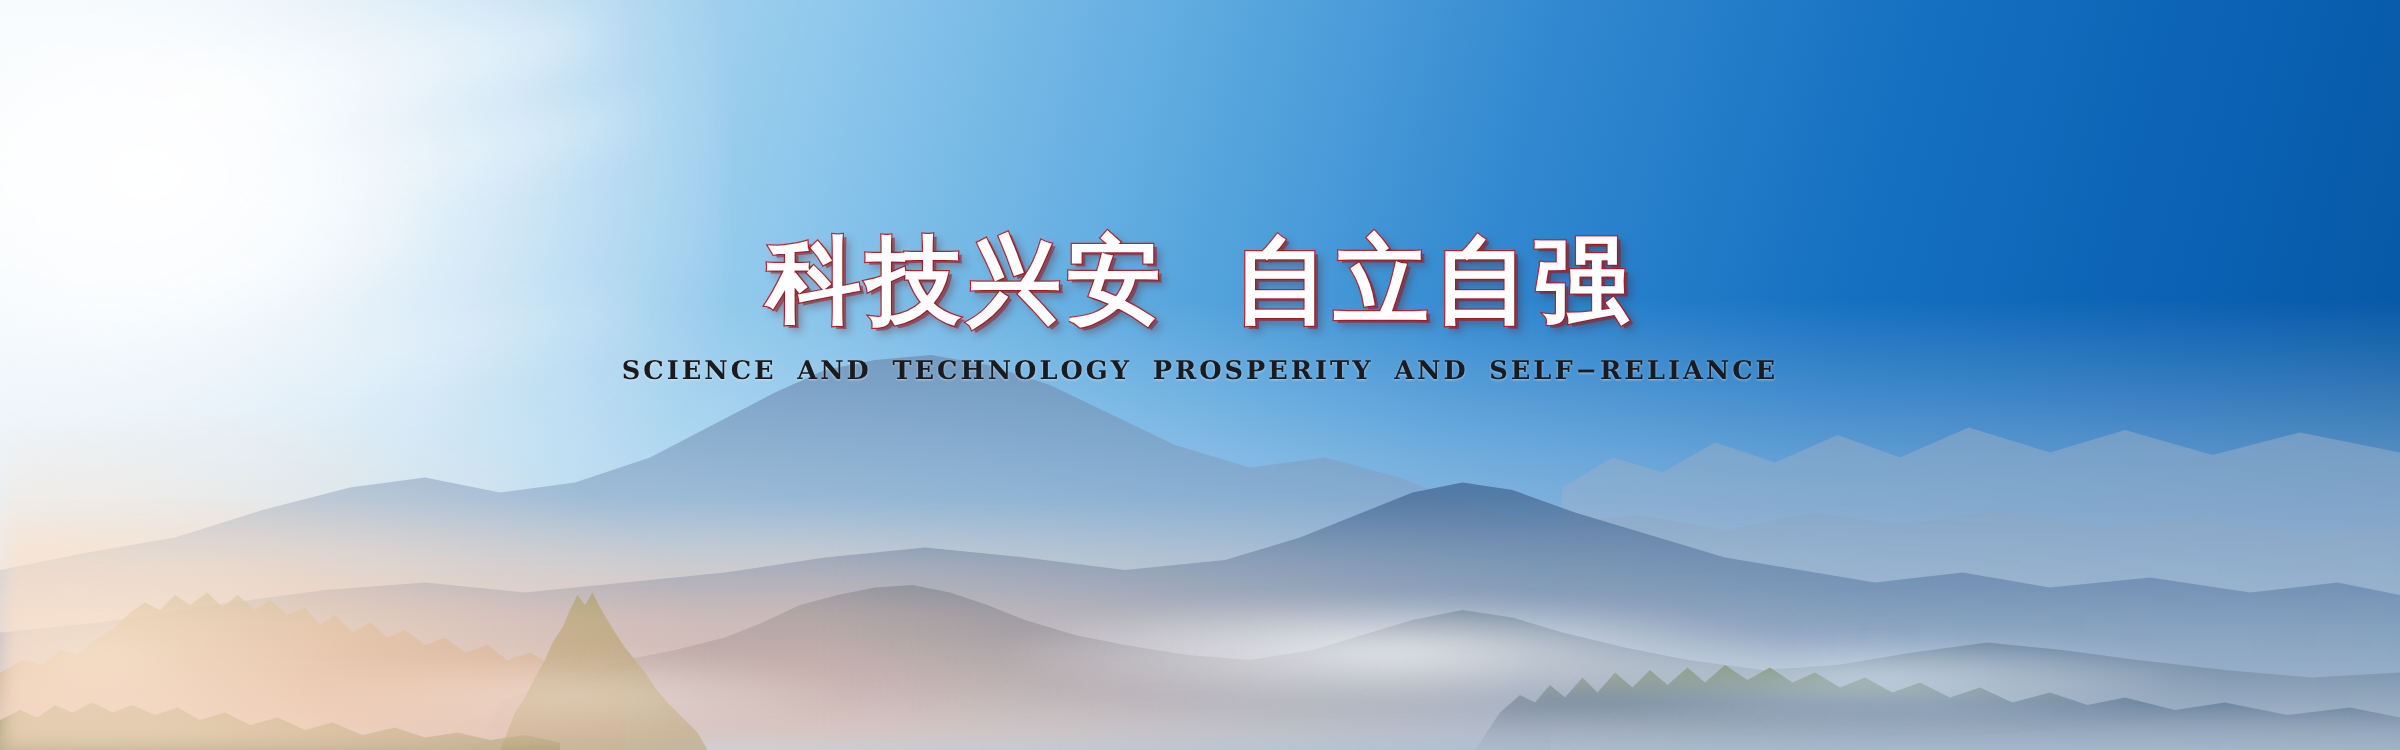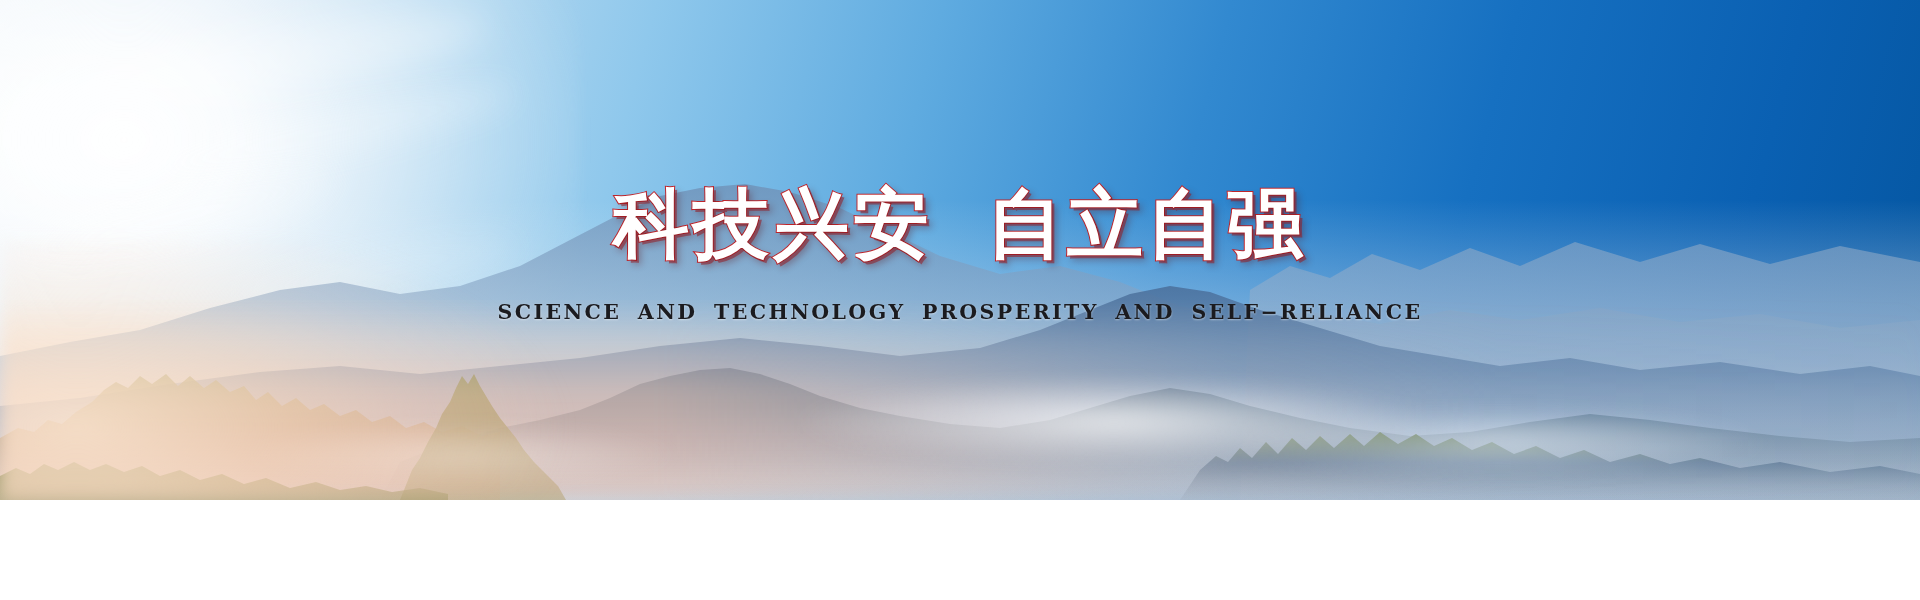--- a/index.html
+++ b/index.html
@@ -8,21 +8,21 @@
     padding: 0;
     background: #ffffff;
   }
   body {
     font-family: "Liberation Sans", sans-serif;
   }
 
   .banner {
     position: relative;
     width: 1920px;
-    height: 500px;
+    height: 600px;
     overflow: hidden;
     background: #0a5cb0;
   }
 
   
   .sky {
     position: absolute;
     inset: 0;
     background:
       linear-gradient(105deg,
@@ -109,21 +109,21 @@
     text-shadow:
        3px 3px 0 rgba(150,28,34,0.55),
        5px 5px 7px rgba(90,20,25,0.35);
   }
   .headline .gap {
     display: inline-block;
     width: 54px;
   }
 
   .subtitle {
-    margin: 38px 0 0 0;
+    margin: 22px 0 0 0;
     font-family: "DejaVu Serif", "Liberation Serif", serif;
     font-size: 20.5px;
     font-weight: 700;
     letter-spacing: 2.4px;
     word-spacing: 7px;
     color: #1b1b1f;
     text-shadow: 0 1px 2px rgba(255,255,255,0.45);
     white-space: nowrap;
   }
 

